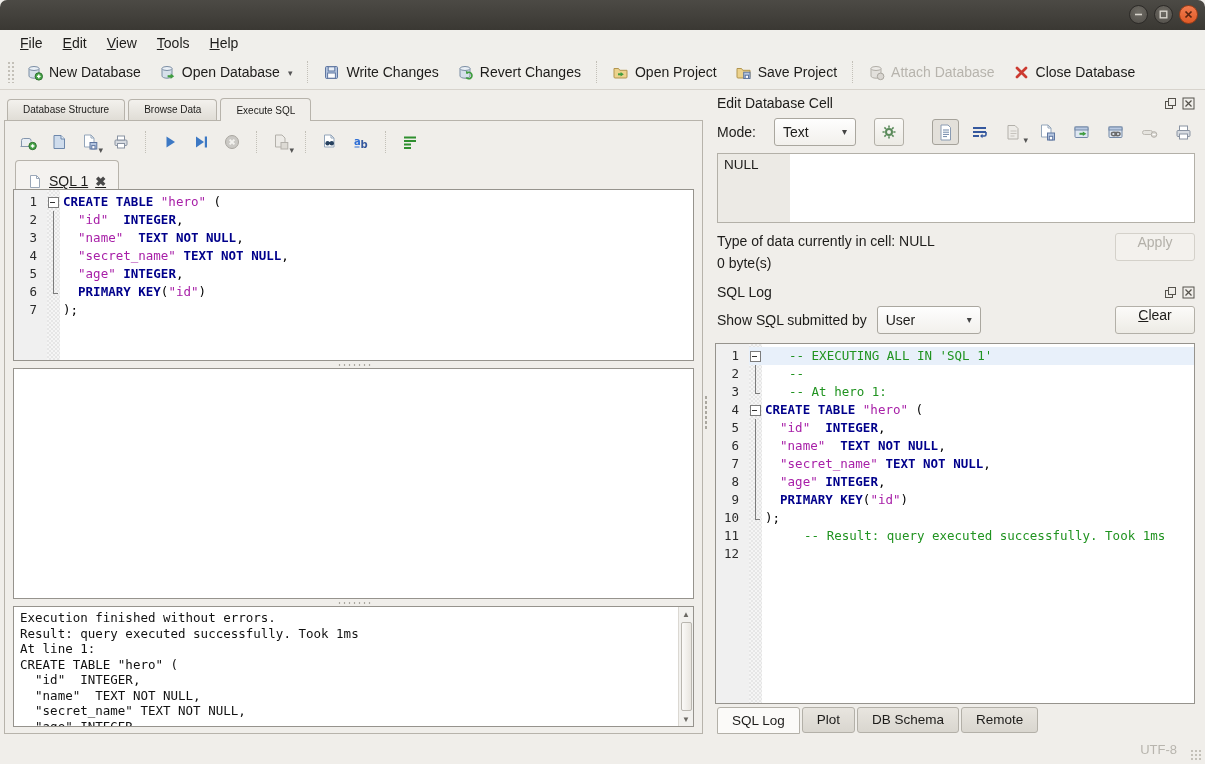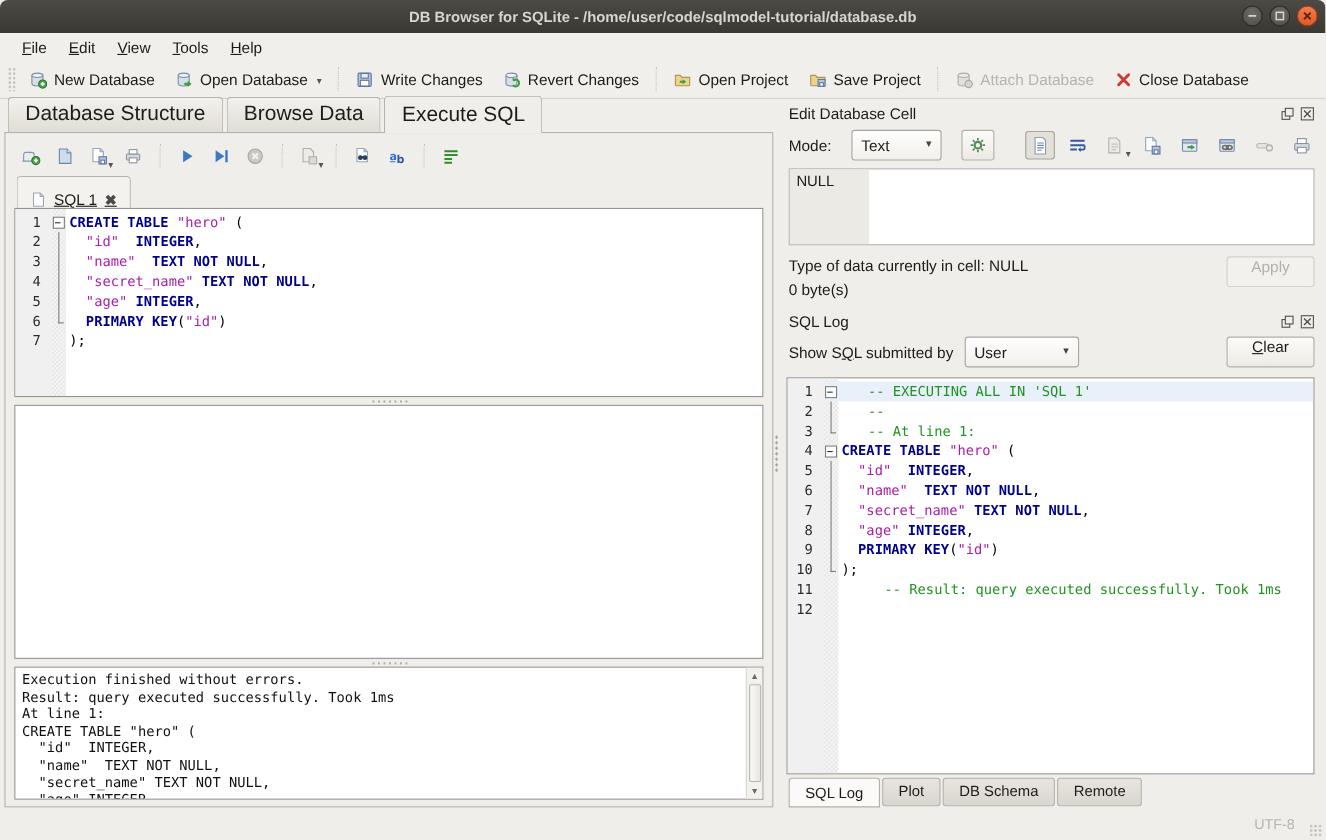--- a/index.html
+++ b/index.html
@@ -29,21 +29,21 @@
   .tbtn .lbl { font-size:14px; }
   .tbtn.disabled .lbl { color:#b7b4ad; }
   .tsep { width:1px; height:22px; border-left:1px dotted #c3c0b8; margin:0 6px; }
   .caret { font-size:9px; color:#555; margin-left:2px; align-self:flex-end; line-height:1.6; }
 
   
   .content { display:flex; height:644px; }
   .left-area { width:703px; display:flex; flex-direction:column; padding:2px 0 0 4px; }
   .main-tabs { display:flex; height:28px; align-items:flex-end; padding-left:3px; position:relative; z-index:2; }
   .mtab { padding:4px 15px 5px; border:1px solid #b7b3ab; border-bottom:none; border-radius:4px 4px 0 0;
-    background:linear-gradient(#f3f1ed,#e0ddd6); margin-right:3px; font-size:19px; }
+    background:linear-gradient(#f3f1ed,#e0ddd6); margin-right:3px; font-size:10px; }
   .mtab.active { background:#f0eeea; padding-top:6px; margin-bottom:-1px; }
   .tab-frame { flex:1; border:1px solid #b7b3ab; background:#f0eeea; display:flex; flex-direction:column; padding:4px 8px 6px 8px; }
 
   .sql-toolbar { height:34px; display:flex; align-items:center; gap:5px; padding-left:2px; }
   .itbtn { width:26px; height:26px; display:flex; align-items:center; justify-content:center; border-radius:3px; position:relative; }
   .itbtn .caret { position:absolute; right:0px; bottom:-2px; }
 
   .sqltab-row { height:30px; display:flex; align-items:flex-end; padding-left:2px; }
   .sqltab { display:flex; align-items:flex-end; gap:7px; height:29px; padding:0 12px; background:#f4f2ef;
     border:1px solid #b7b3ab; border-bottom:none; border-radius:4px 4px 0 0; font-size:14px;text-decoration:underline; }
@@ -132,21 +132,20 @@
   
   .statusbar { height:30px; display:flex; align-items:center; justify-content:flex-end; padding-right:28px; position:relative; }
   .status-enc { color:#b8b5ae; font-size:13px; }
   .resize-grip { position:absolute; right:3px; bottom:3px; width:12px; height:12px;
     background-image:radial-gradient(#c3c0b8 1px, transparent 1.3px); background-size:4px 4px; }
 </style>
 </head>
 <body>
 
 <div class="titlebar">
-  <span>DB Browser for SQLite - /home/user/code/sqlmodel-tutorial/database.db</span>
   <div class="win-controls">
     <div class="win-btn">
       <svg width="13" height="13" viewBox="0 0 13 13">
           <path d="M3 6.5h7" stroke="#d8d4cc" stroke-width="1.6"></path>
         </svg>
     </div>
     <div class="win-btn">
       <svg width="13" height="13" viewBox="0 0 13 13">
           <rect x="3.2" y="3.2" width="6.6" height="6.6" fill="none" stroke="#d8d4cc" stroke-width="1.4"></rect>
         </svg>
@@ -582,21 +581,21 @@
               <span class="ccode"><span class="tk-com">-- EXECUTING ALL IN 'SQL 1'</span></span>
             </div>
             <div class="crow">
               <span class="lnum">2</span>
               <span class="fold fold-mid"></span>
               <span class="ccode"><span class="tk-com">--</span></span>
             </div>
             <div class="crow">
               <span class="lnum">3</span>
               <span class="fold fold-end"></span>
-              <span class="ccode"><span class="tk-com">-- At line 1:</span></span>
+              <span class="ccode"><span class="tk-com">-- At hero 1:</span></span>
             </div>
             <div class="crow">
               <span class="lnum">4</span>
               <span class="fold fold-start"></span>
               <span class="ccode"><span class="tk-kw">CREATE TABLE </span><span class="tk-str">"hero"</span><span class="tk-pl"> (</span></span>
             </div>
             <div class="crow">
               <span class="lnum">5</span>
               <span class="fold fold-mid"></span>
               <span class="ccode"><span class="tk-pl">  </span><span class="tk-str">"id"</span><span class="tk-pl">  </span><span class="tk-kw">INTEGER</span><span class="tk-pl">,</span></span>

